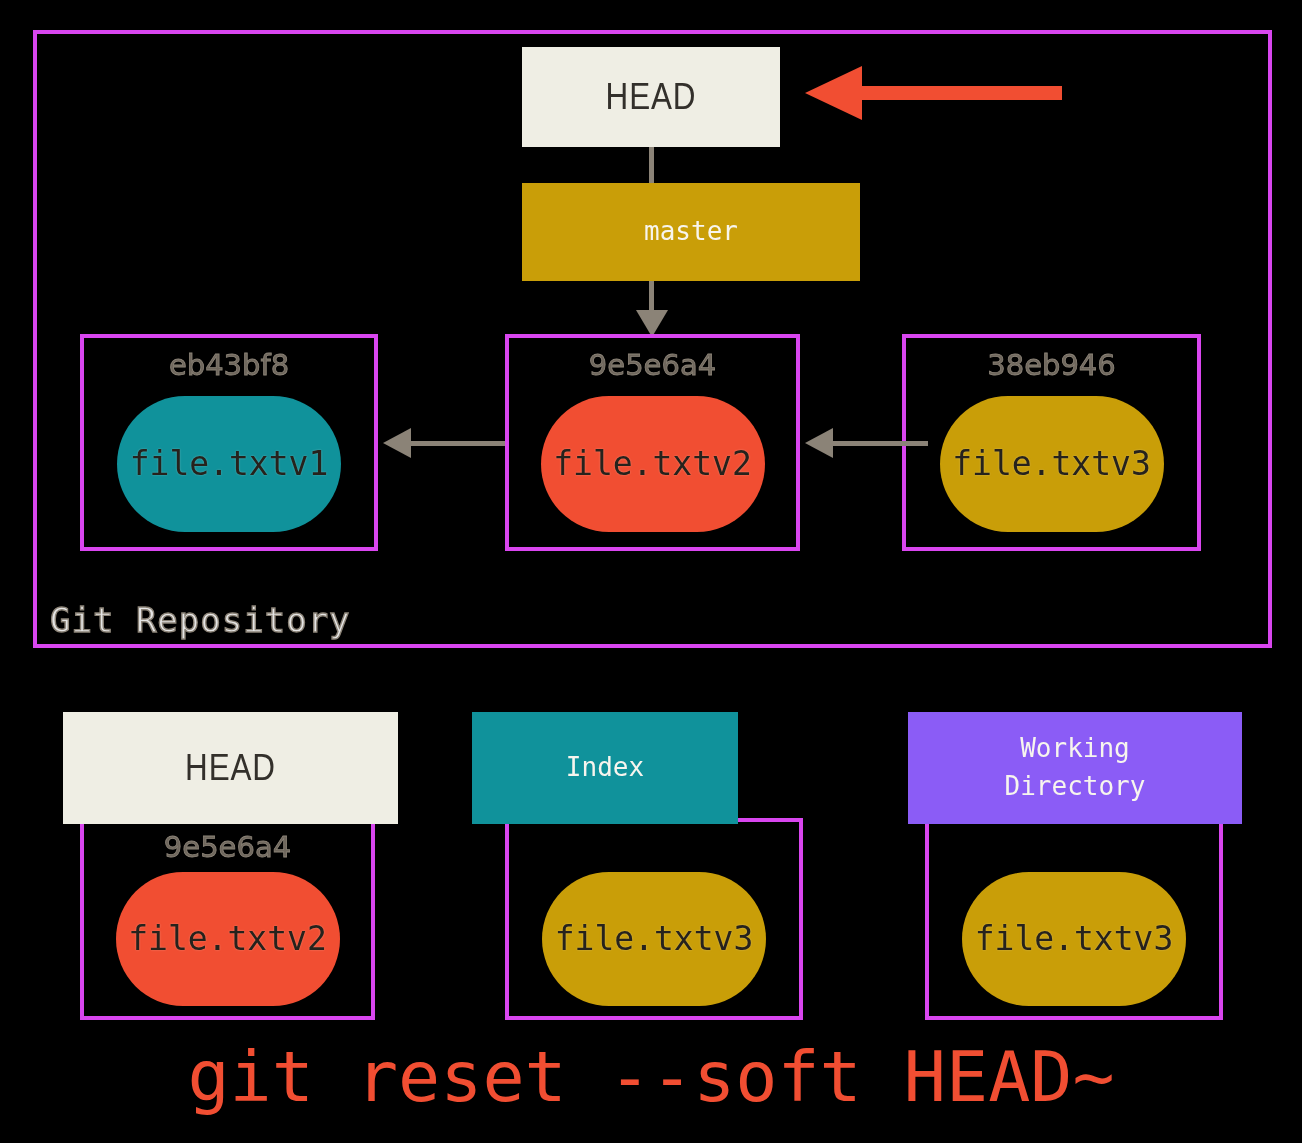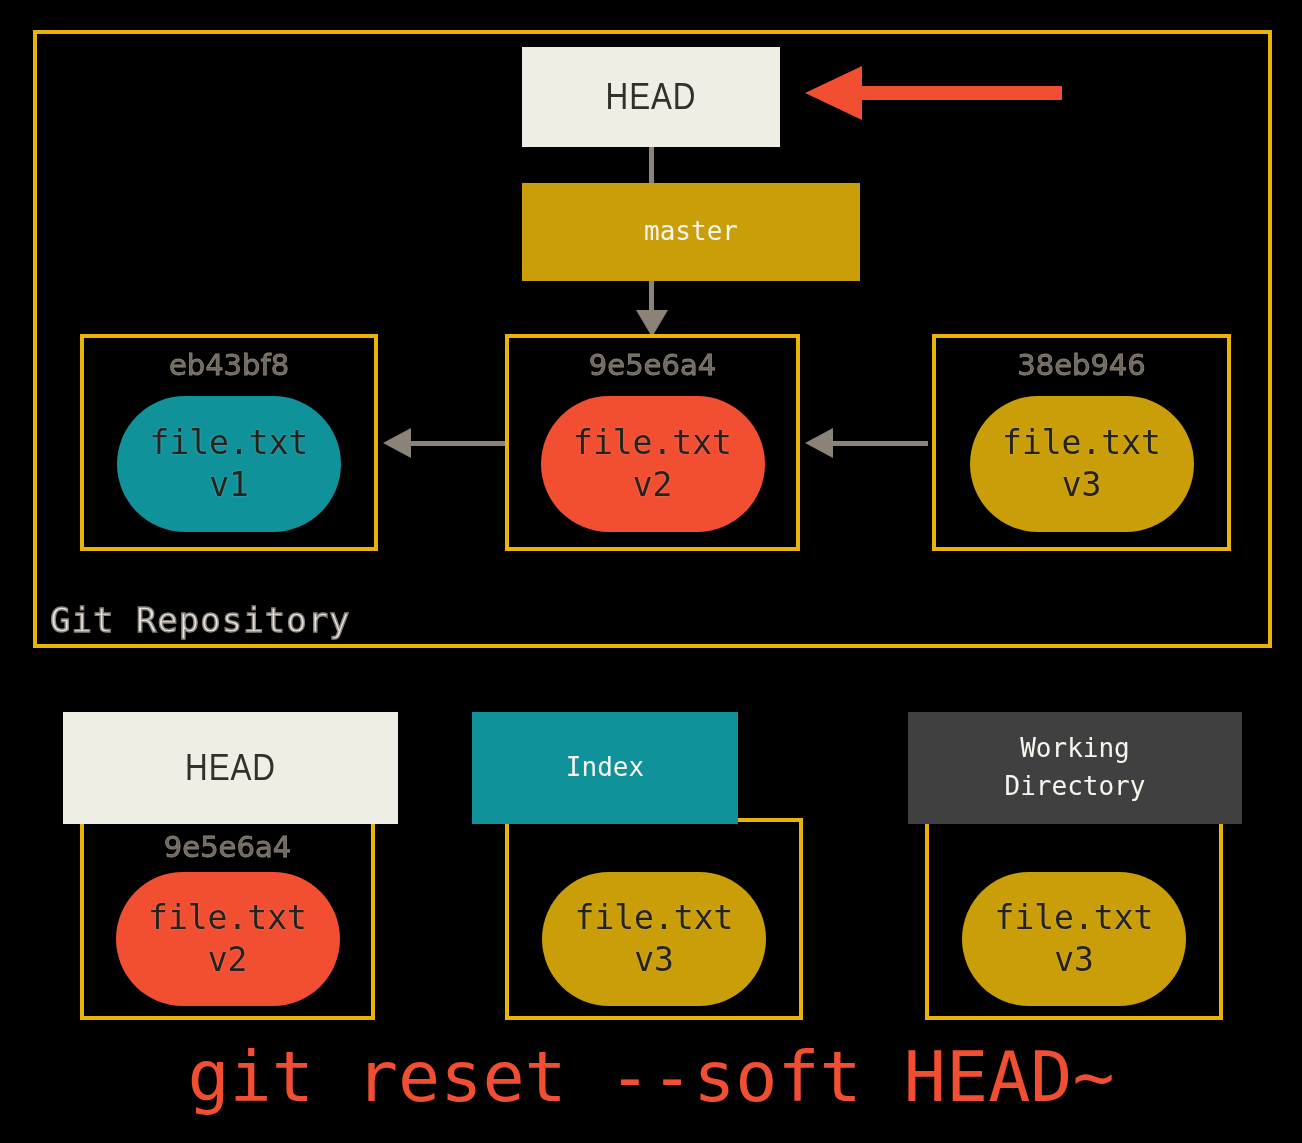--- a/index.html
+++ b/index.html
@@ -6,26 +6,26 @@
   .stage {
     position:relative; width:1302px; height:1143px;
     background:#000; overflow:hidden;
     font-family:"DejaVu Sans Mono", monospace;
   }
   
   .abs { position:absolute; }
   .gray-line { position:absolute; background:#8B8377; }
   .tri { position:absolute; width:0; height:0; }
   .box-frame {
-    position:absolute; border:4px solid #eab308; box-sizing:border-box;
+    position:absolute; border:4px solid #d946ef; box-sizing:border-box;
   }
   .pill {
     position:absolute; left:50%; transform:translateX(-50%);
     width:224px; border-radius:70px;
-    display:flex; flex-direction:column; align-items:center; justify-content:center;
+    display:flex; flex-direction:row; align-items:center; justify-content:center;
     font-size:33px; line-height:1.28; color:#26221C;
     text-shadow:0 0 2px rgba(245,243,235,.35);
   }
   .hash-label {
     position:absolute; left:0; right:0; text-align:center;
     font-family:"DejaVu Sans","Liberation Sans",sans-serif;
     font-size:29px; color:#6F675D; -webkit-text-stroke:0.8px #8B8377;
   }
   .ref-text {
     width:100%; height:100%; display:flex; align-items:center; justify-content:center;
@@ -55,21 +55,21 @@
   .red-arrow-head {
     left:805px; top:66px;
     border-top:27px solid transparent; border-bottom:27px solid transparent;
     border-right:57px solid #F14E32;
   }
   .red-arrow-shaft { position:absolute; left:858px; top:86px; width:204px; height:14px; }
   
   .commit-box { top:334px; height:217px; }
   .commit-0 { left:80px;  width:298px; }
   .commit-1 { left:505px; width:295px; }
-  .commit-2 { left:932px; width:299px; }
+  .commit-2 { left:902px; width:299px; }
   .commit-box .hash-label { top:10px; }
   .commit-box .pill { top:58px; height:136px; }
   .tri-left { border-top:15px solid transparent; border-bottom:15px solid transparent;
               border-right:28px solid #8B8377; }
   .arr1-head { left:383px; top:428px; }
   .arr1-shaft { left:409px; top:441px; width:96px; height:5px; }
   .arr2-head { left:805px; top:428px; }
   .arr2-shaft { left:831px; top:441px; width:97px; height:5px; }
   
   .area-header { position:absolute; top:712px; height:112px; z-index:2; }
@@ -156,21 +156,21 @@
   <div class="area-header hdr-1" style="background-color: rgb(16, 146, 155);">
     <div class="white-mono">Index</div>
   </div>
   <div class="box-frame area-box abox-1">
     <div class="pill" style="background-color: rgb(201, 158, 8);">
       <span>file.txt</span>
       <span>v3</span>
     </div>
   </div>
 
-  <div class="area-header hdr-2" style="background-color: #404040;">
+  <div class="area-header hdr-2" style="background-color: #8b5cf6;">
     <div class="white-mono wd-text">Working Directory</div>
   </div>
   <div class="box-frame area-box abox-2">
     <div class="pill" style="background-color: rgb(201, 158, 8);">
       <span>file.txt</span>
       <span>v3</span>
     </div>
   </div>
 
   <div class="caption" style="color: rgb(241, 78, 50);">git reset --soft HEAD~</div>

